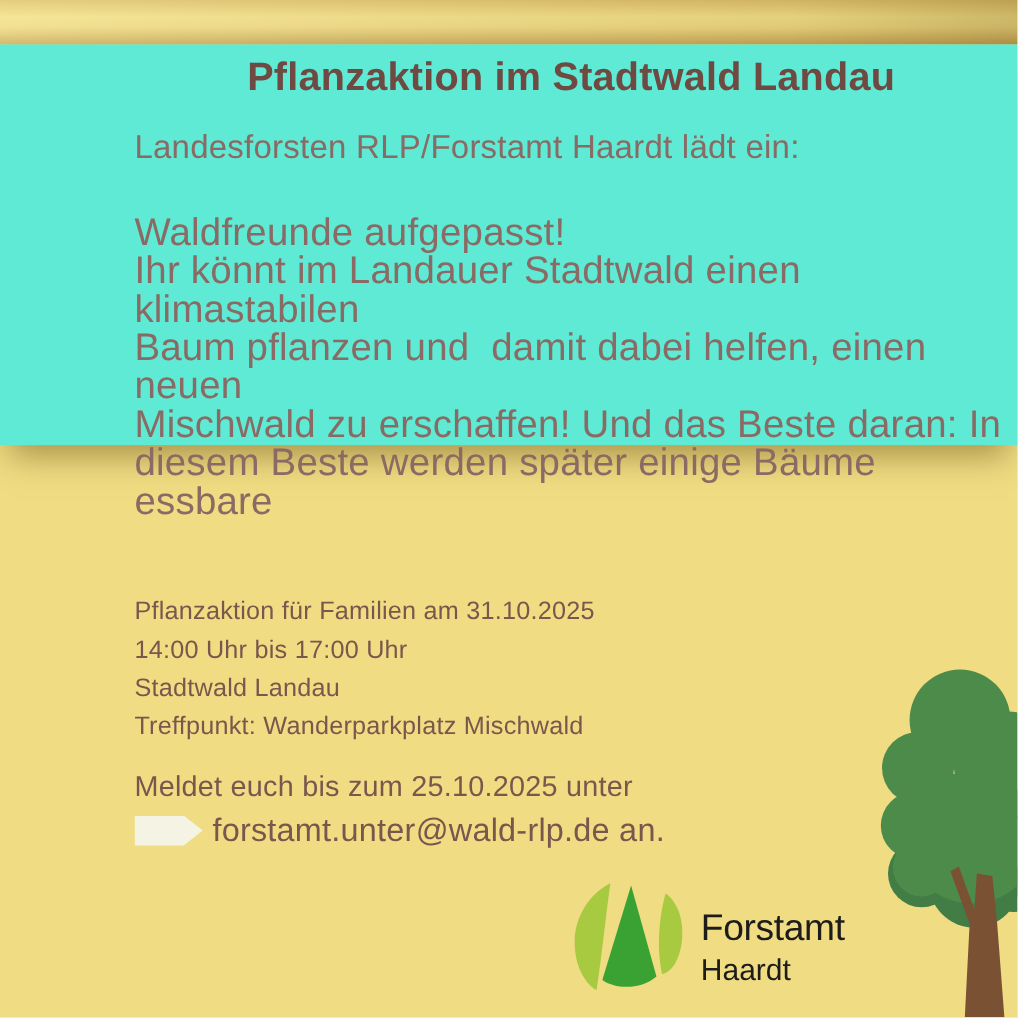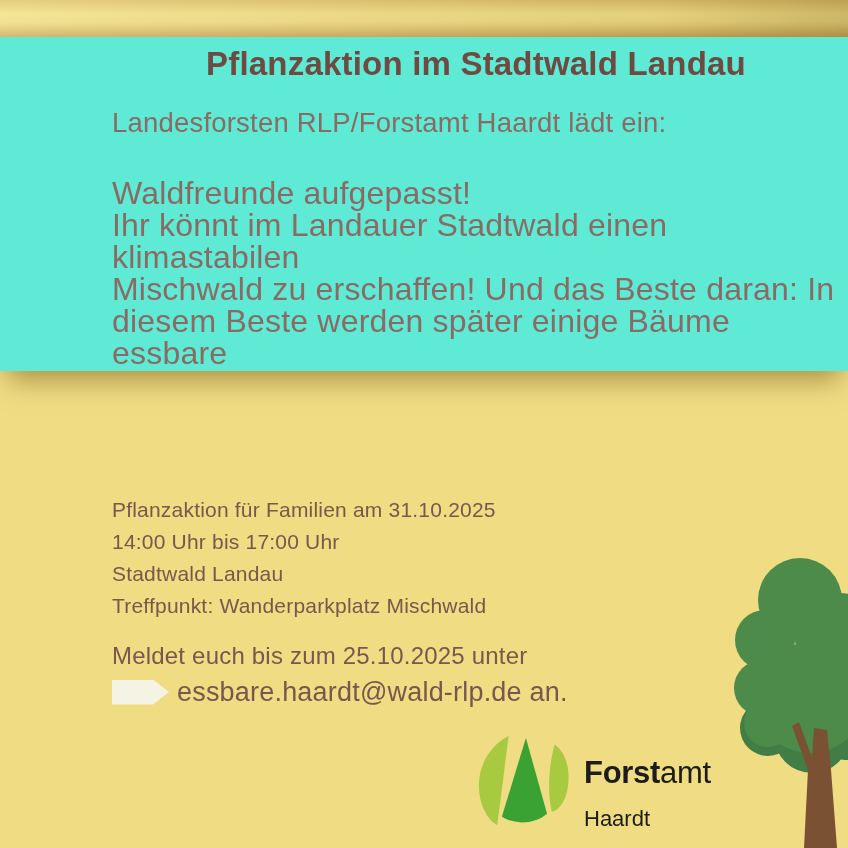--- a/index.html
+++ b/index.html
@@ -61,57 +61,58 @@
     font-size:27px;color:#7a574d;letter-spacing:0.2px;
   }
   
   .logo{
     position:absolute;left:476px;top:732px;
     display:flex;gap:12px;
   }
   .logo-mark{width:96px;height:102px;flex:0 0 auto;}
   .logo-text{padding-top:25px;}
   .logo-name{font-size:31px;color:#1d1c1a;line-height:32px;letter-spacing:-0.3px;}
-  .logo-name .bold{font-weight:700;}
-  .logo-sub{font-size:22px;color:#1d1c1a;line-height:24px;margin-top:18px;}
+  .logo-name .bold{font-weight:400;}
+  .logo-sub{font-size:25px;color:#1d1c1a;line-height:24px;margin-top:8px;}
   
   .tree{position:absolute;right:0;bottom:0;width:150px;height:310px;}
 </style>
 </head>
 <body>
 
 <div class="page">
 
   <div class="top-strip"></div>
 
   <div class="panel">
     <div class="panel-content">
       <div class="title">Pflanzaktion im Stadtwald Landau</div>
       <div class="intro-line">Landesforsten RLP/Forstamt Haardt lädt ein:</div>
       <div class="body-block">
         <div class="body-line">Waldfreunde aufgepasst!</div>
         <div class="body-line">Ihr könnt im Landauer Stadtwald einen klimastabilen</div>
+        <div class="body-line">Baum pflanzen und  damit dabei helfen, einen neuen</div>
         <div class="body-line">Mischwald zu erschaffen! Und das Beste daran: In</div>
         <div class="body-line">diesem Beste werden später einige Bäume essbare</div>
       </div>
     </div>
   </div>
 
   <div class="event-block">
     <div class="event-line">Pflanzaktion für Familien am 31.10.2025</div>
     <div class="event-line">14:00 Uhr bis 17:00 Uhr</div>
     <div class="event-line">Stadtwald Landau</div>
     <div class="event-line">Treffpunkt: Wanderparkplatz Mischwald</div>
   </div>
 
   <div class="registration-block">
     <div class="reg-line1">Meldet euch bis zum 25.10.2025 unter</div>
     <div class="reg-line2">
       <div class="arrow-shape"></div>
-      <div class="reg-email">essbare.haardt@wald-rlp.de an.</div>
+      <div class="reg-email">forstamt.unter@wald-rlp.de an.</div>
     </div>
   </div>
 
   <div class="logo">
     <svg class="logo-mark" viewBox="0 0 100 104">
       <path d="M34,3 C16,12 3,32 3,54 C3,74 11,89 22,96 C26,70 30,32 34,3 Z" fill="#a8ca40"></path>
       <path d="M52,5 L74,84 C60,96 38,95 27,87 Z" fill="#3aa233"></path>
       <path d="M82,12 C93,20 98,36 96,54 C94,70 87,80 79,82 C74,62 76,32 82,12 Z" fill="#a8ca40"></path>
     </svg>
     <div class="logo-text">

